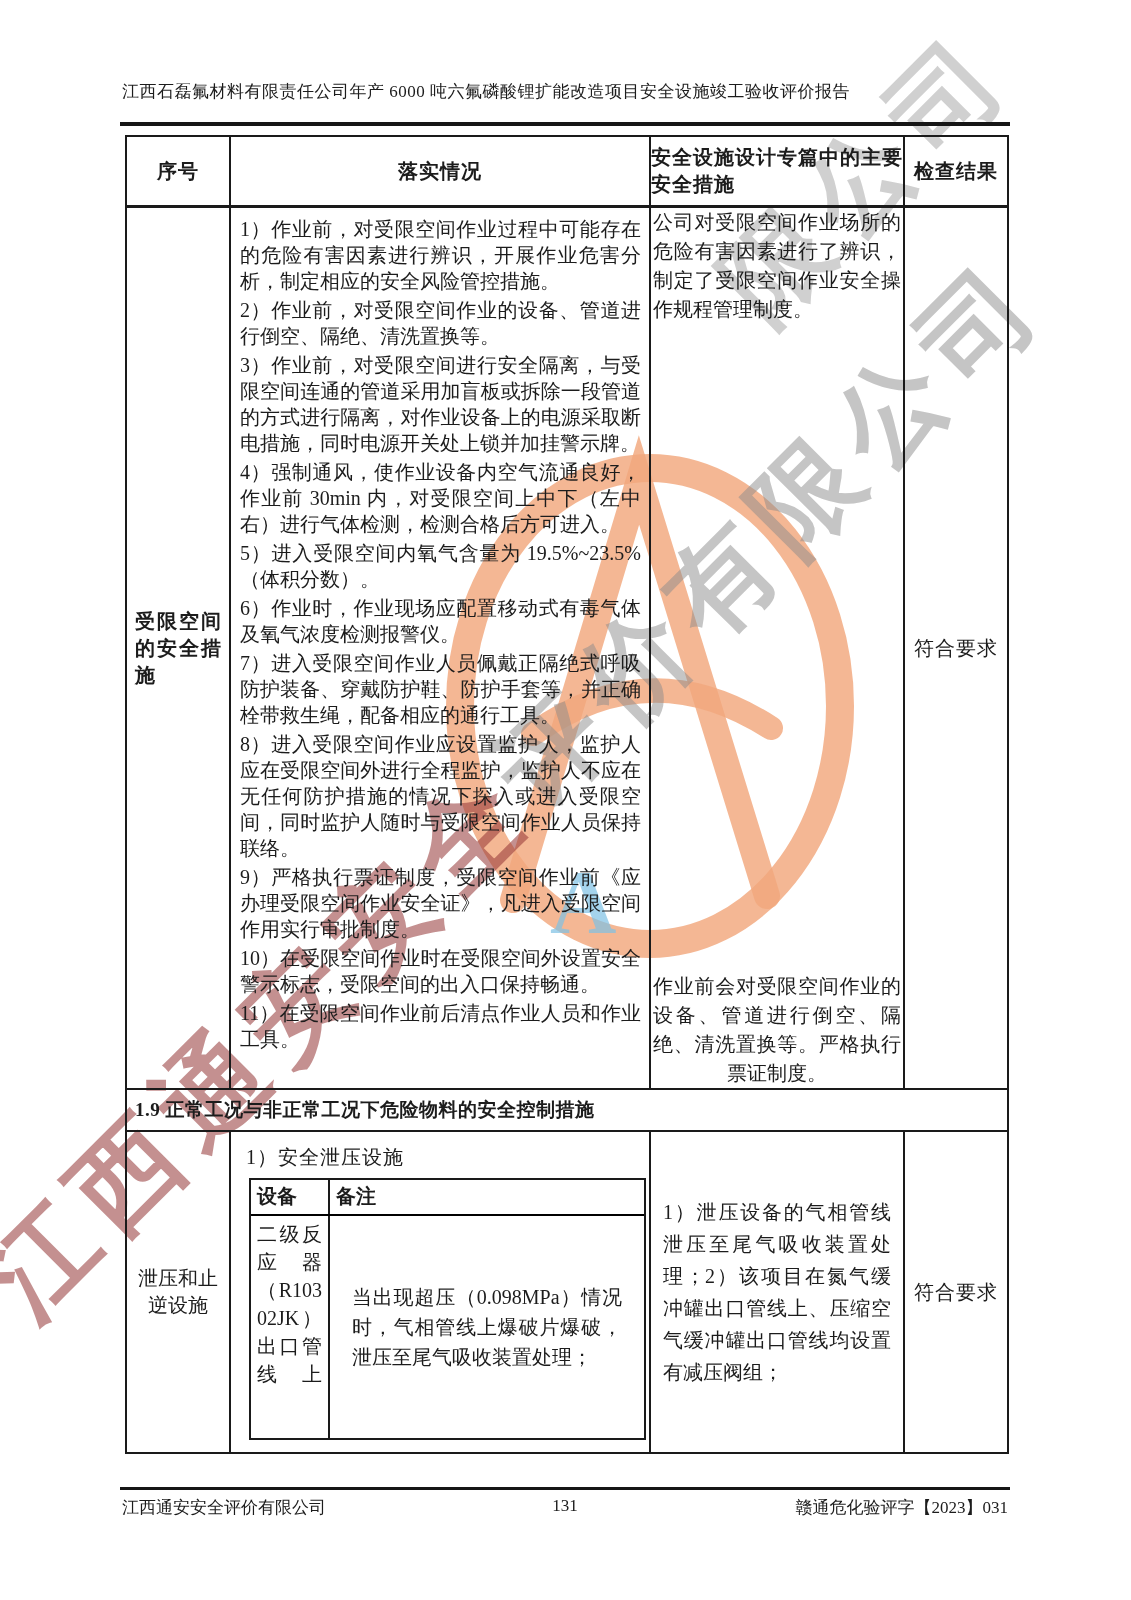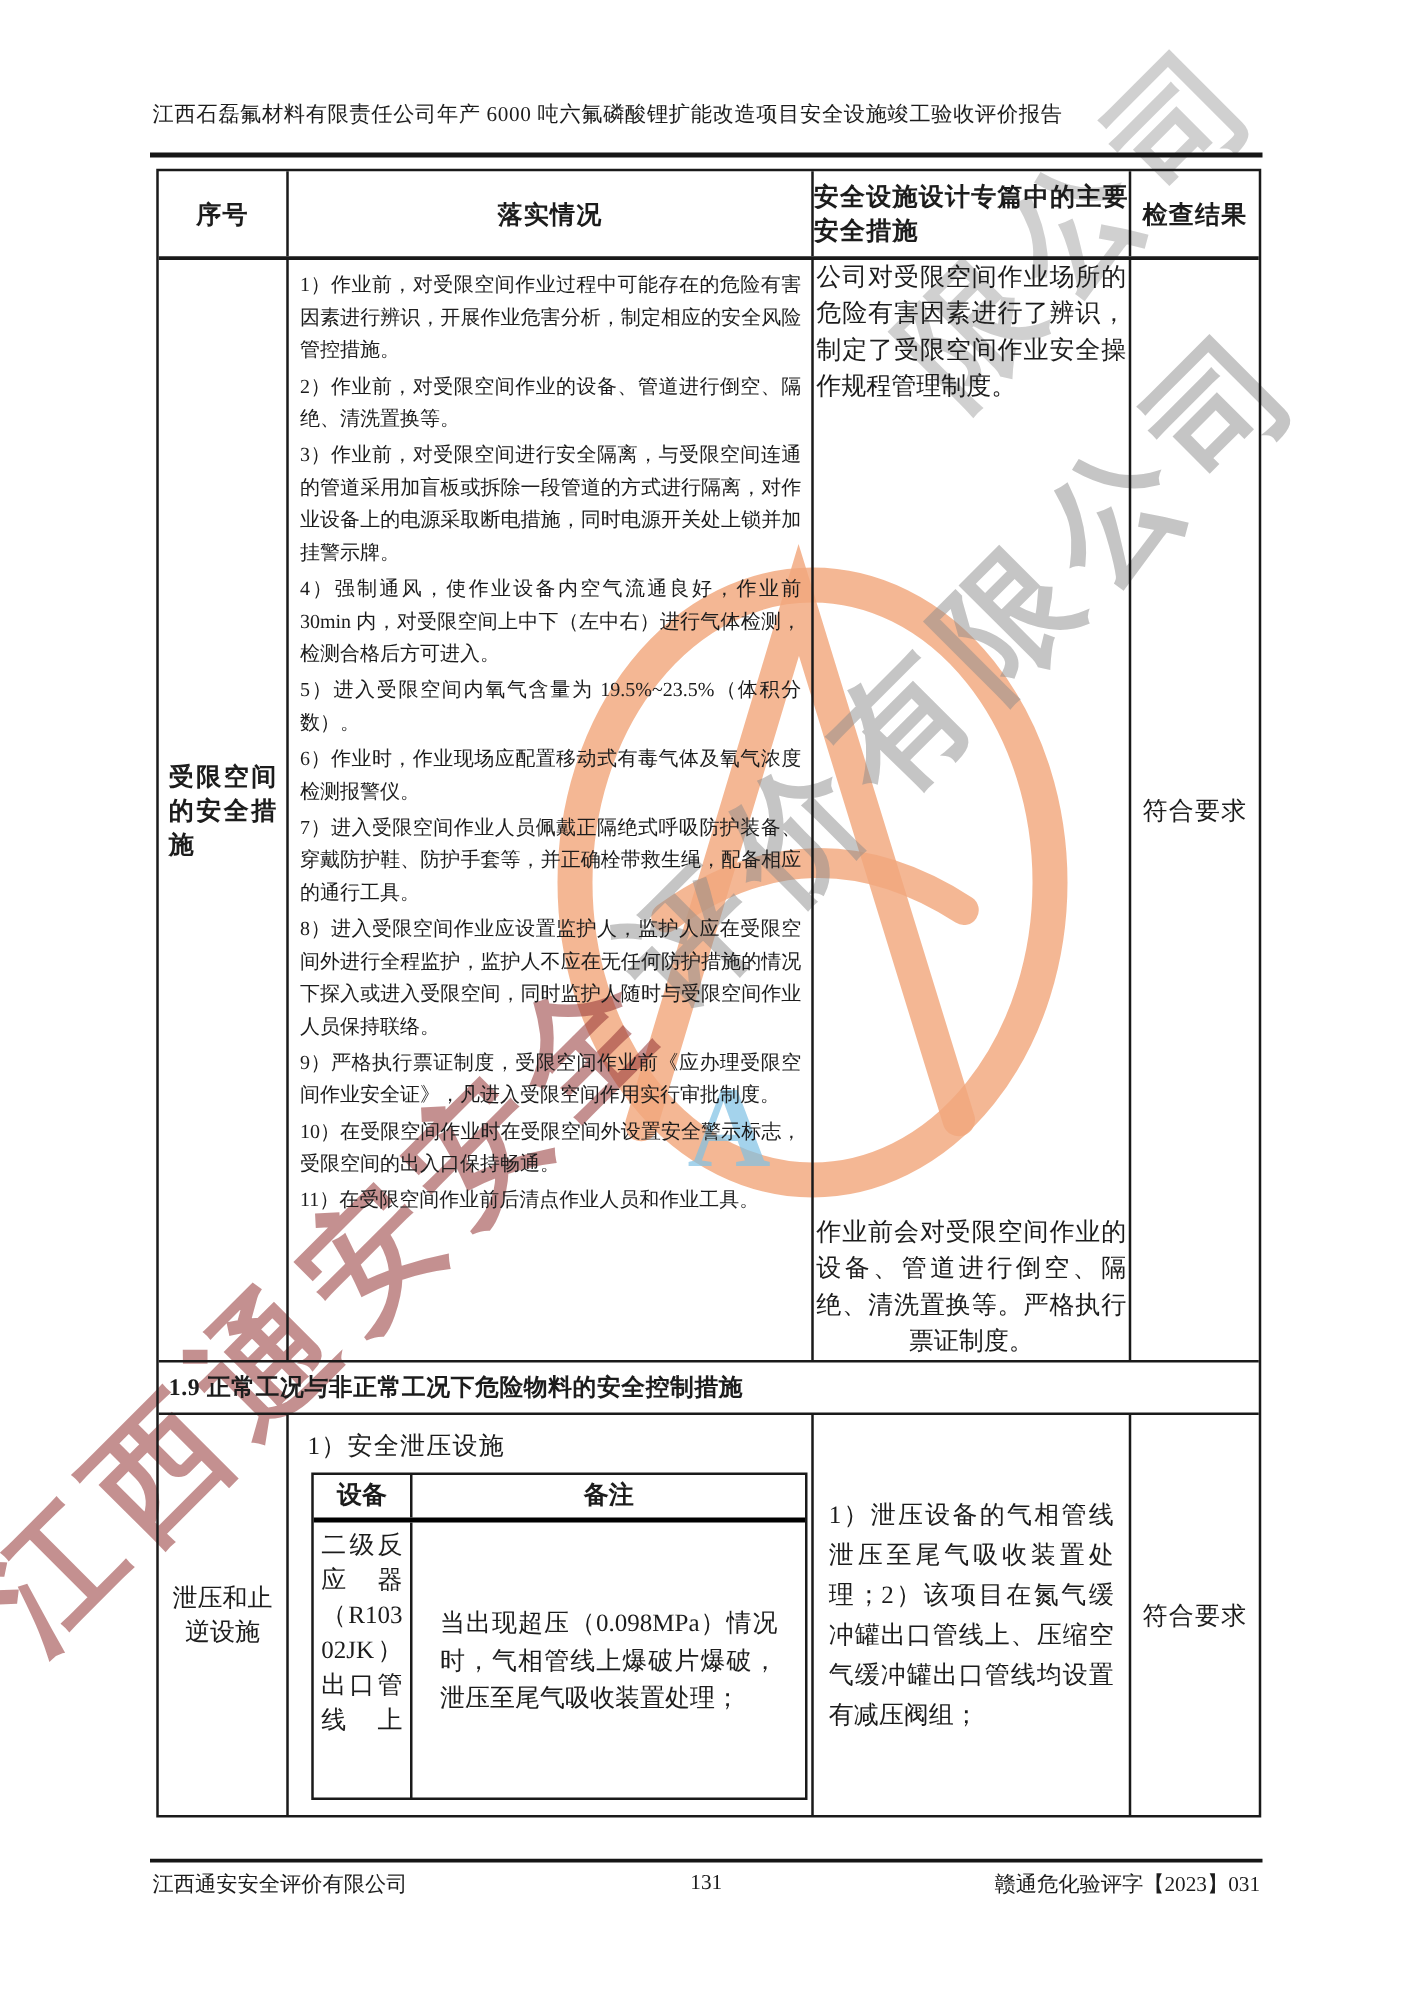--- a/index.html
+++ b/index.html
@@ -60,21 +60,21 @@
   .tr-row1{height:880px;}
   .tr-section{height:40px;border-top:2px solid #1a1a1a;display:block;}
   .tr-row2{height:320px;border-top:2px solid #1a1a1a;}
   
   .seq-cell{
     display:flex;align-items:center;justify-content:center;
     font-size:20px;padding:0 8px;
   }
   .seq-cell .seq-text{text-align:justify;}
   .seq-bold{font-weight:bold;}
-  .measures-cell{padding:8px 8px 0 9px;font-size:16px;line-height:26px;}
+  .measures-cell{padding:8px 8px 0 9px;font-size:20px;line-height:26px;}
   .measures-cell p{margin:0 0 3px 0;text-align:justify;}
   .impl-cell{
     display:flex;flex-direction:column;justify-content:space-between;gap:58px;
     font-size:20px;line-height:29px;padding:0 2px;
   }
   .impl-cell p{margin:0;text-align:justify;}
   .impl-cell p.center-last{text-align-last:center;}
   .result-cell{display:flex;align-items:center;justify-content:center;font-size:20px;letter-spacing:1px;}
   
   .section-cell{
@@ -84,21 +84,21 @@
   
   .r2-measures{padding:6px 0 0 15px;font-size:20px;}
   .r2-intro{line-height:38px;letter-spacing:1px;}
   .sub-tbl{
     width:397px;margin-left:3px;margin-top:2px;height:262px;
     border:2px solid #1a1a1a;box-sizing:border-box;
   }
   .sub-tr{display:grid;grid-template-columns:77px 1fr;}
   .sub-tr > div{border-left:2px solid #1a1a1a;box-sizing:border-box;padding:0 6px;}
   .sub-tr > div:first-child{border-left:none;}
-  .sub-head{height:34px;border-bottom:4px solid #000000;text-align:center;}
+  .sub-head{height:34px;border-bottom:2px solid #000000;}
   .sub-head div{font-weight:bold;font-size:20px;line-height:32px;}
   .sub-body{height:222px;}
   .sub-device{
     font-size:20px;line-height:28px;padding-top:4px !important;
     text-align:justify;text-align-last:justify;word-break:break-all;border-radius:20px;
   }
   .sub-note{
     display:flex;align-items:center;font-size:20px;line-height:30px;
   }
   .sub-note p{margin:12px;text-align:justify;padding:0 4px;}

